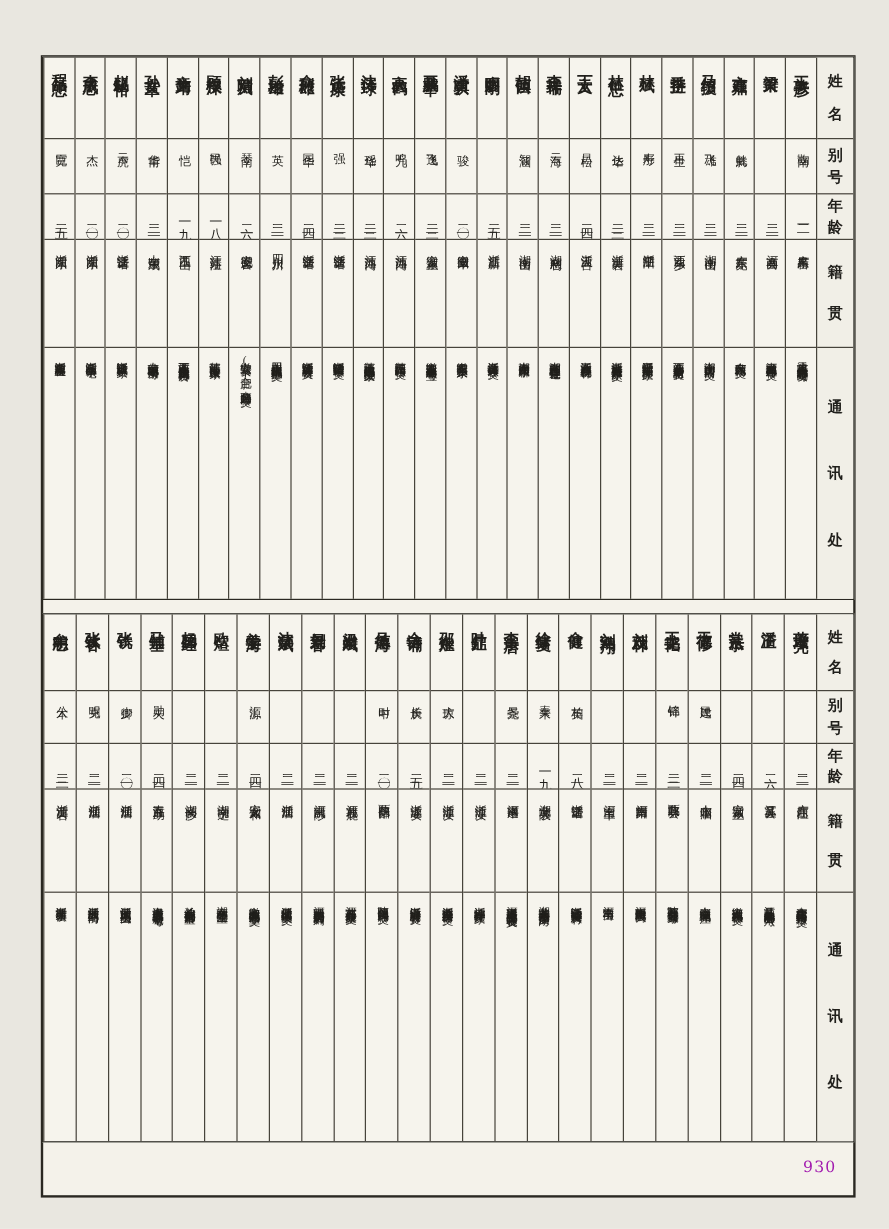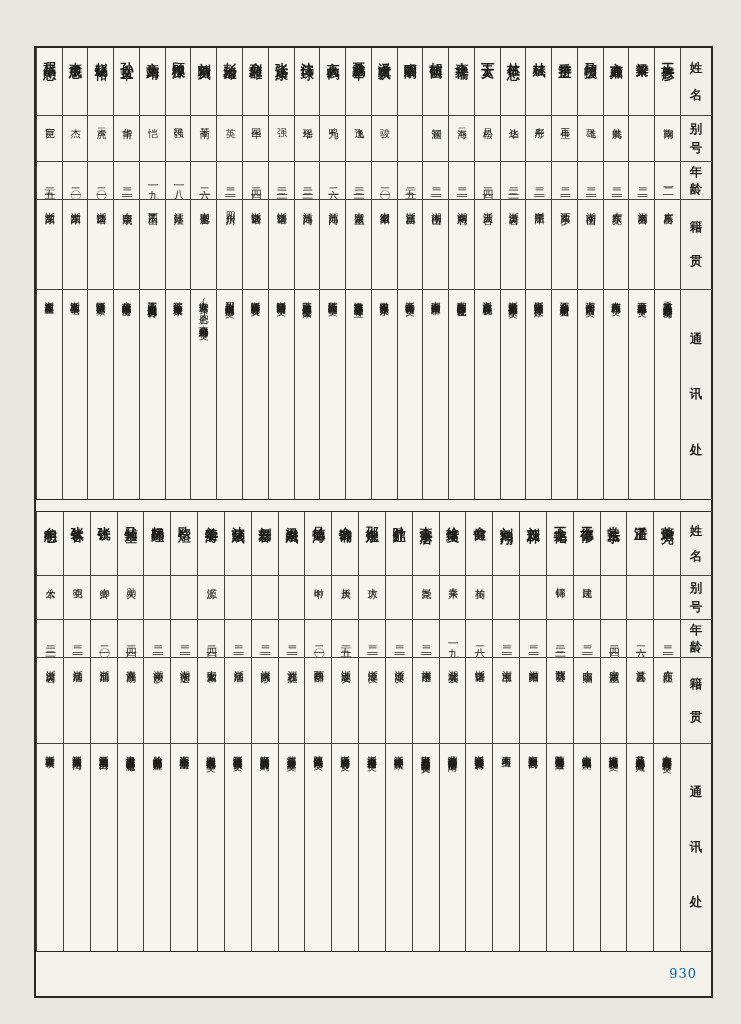--- a/index.html
+++ b/index.html
@@ -76,21 +76,21 @@
     font-size:12.5px;font-weight:600;
   }
   .vspread i{font-style:normal;line-height:1;}
   .footer{
     flex:1 1 auto;
     display:flex;align-items:center;justify-content:flex-end;
     padding-right:14px;
   }
   .page-num{
     font-family:"DejaVu Serif","Liberation Serif",serif;
-    font-size:13px;letter-spacing:1px;color:#0369a1;
+    font-size:13px;letter-spacing:1px;color:#a21caf;
   }
 </style>
 </head>
 <body>
 
 <div class="page">
   <div class="frame">
     <div class="reg-table" id="table-top">
         <div class="col header-col">
           <div class="cell hdr h-name">

